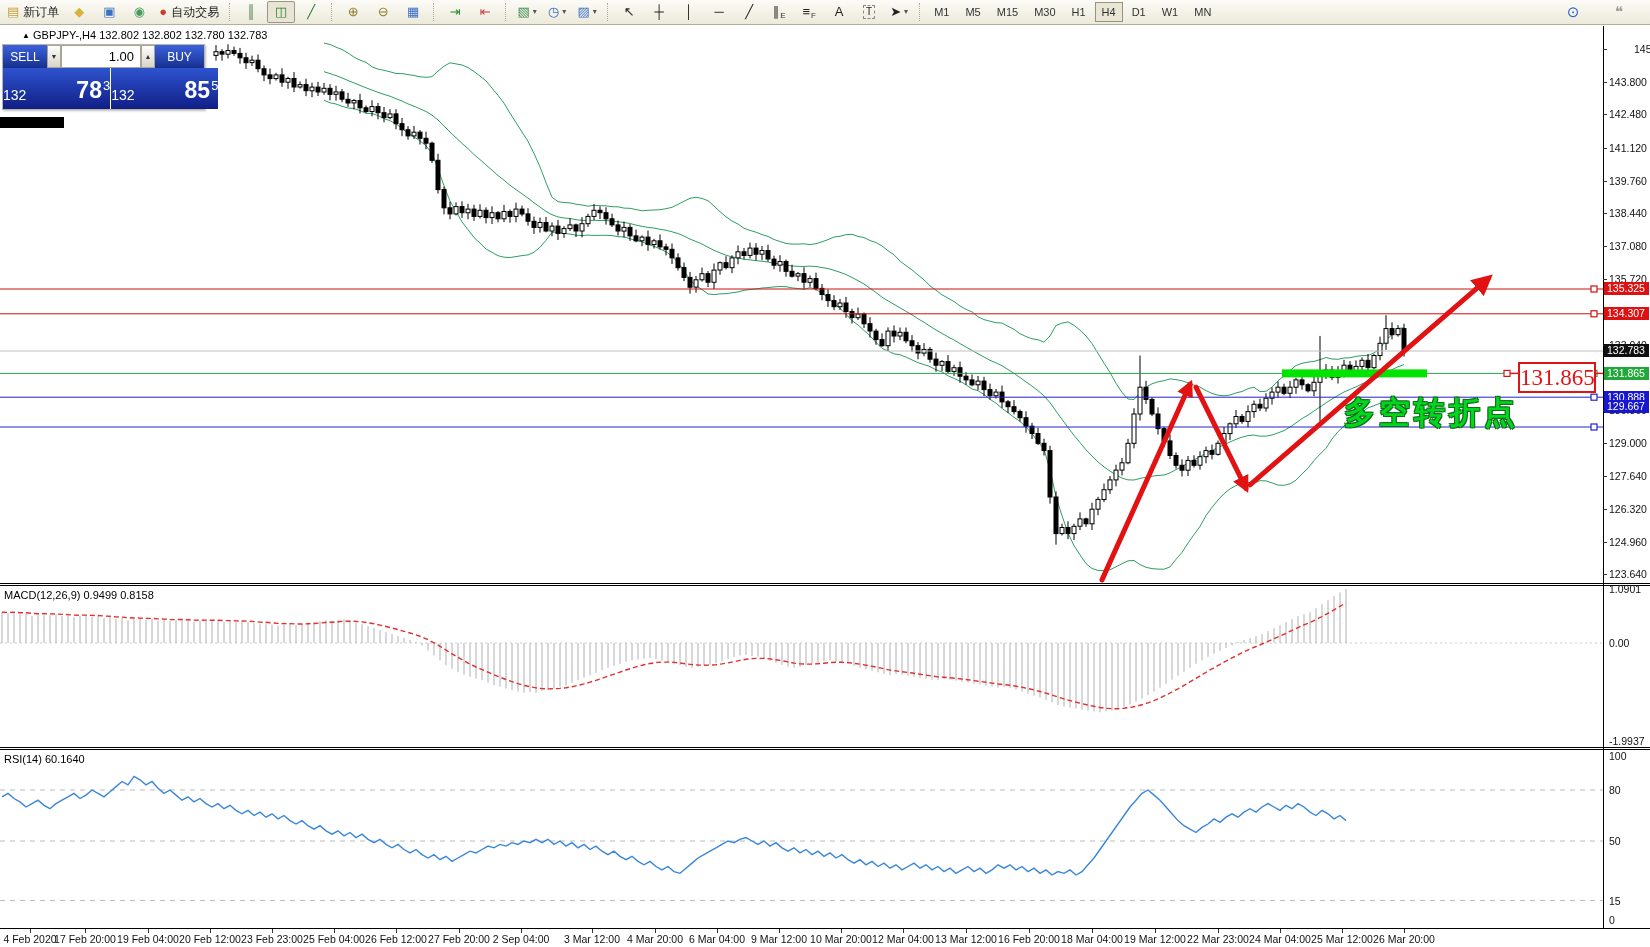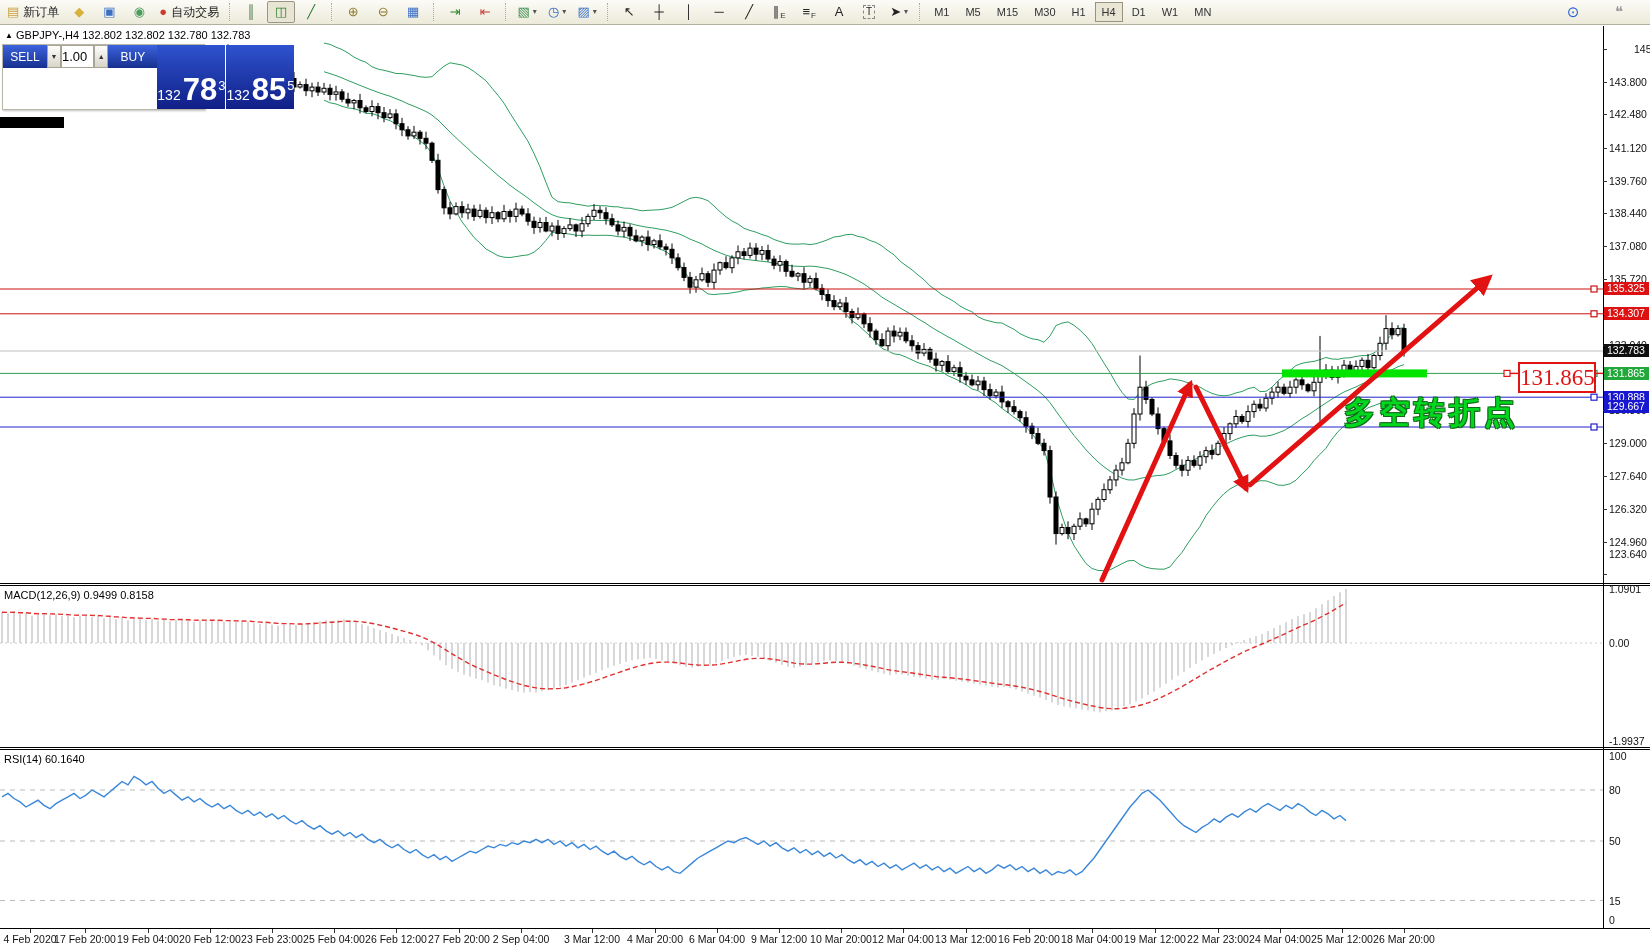--- a/index.html
+++ b/index.html
@@ -29,42 +29,42 @@
   .hline1{position:absolute;left:0;width:1650px;height:1px;background:#000;}
   .sep3{position:absolute;left:0;width:1650px;height:3px;box-sizing:border-box;
         border-top:1px solid #000;border-bottom:1px solid #000;background:#fff;}
   .vborder{position:absolute;width:1px;background:#000;}
   .chip{position:absolute;left:1604px;width:45px;height:13px;color:#fff;font-size:10.5px;
         line-height:13px;padding-left:3px;box-sizing:border-box;white-space:nowrap;}
   .axtick{position:absolute;left:1603px;width:4px;height:1px;background:#333;}
   .axlbl{position:absolute;left:1609px;font-size:10.5px;color:#111;transform:translateY(-50%);white-space:nowrap;}
   .tlabel{position:absolute;top:933px;font-size:10.5px;color:#111;transform:translateX(-50%);white-space:nowrap;}
   .ttick{position:absolute;top:929px;width:1px;height:4px;background:#333;}
-  .sym-title{position:absolute;left:5px;top:29px;font-size:11px;color:#000;z-index:20;}
+  .sym-title{position:absolute;left:22px;top:29px;font-size:11px;color:#000;z-index:20;}
   .sym-title .mark{font-size:8px;vertical-align:1px;}
   .ind-label{position:absolute;left:4px;font-size:11px;color:#000;z-index:20;}
   
   .trade-panel{position:absolute;left:2px;top:44px;width:203px;height:66px;z-index:30;
                background:#fff;border:1px solid #b9b6a8;box-shadow:1px 1px 2px rgba(0,0,0,.25);
-               display:flex;flex-direction:row;box-sizing:border-box;}
+               display:flex;flex-direction:column;box-sizing:border-box;}
   .tp-row1{height:23px;display:flex;align-items:stretch;}
   .tp-btn{background:linear-gradient(#3c62de,#16308f);color:#fff;font-size:12px;
           display:flex;align-items:center;justify-content:center;cursor:pointer;}
   .tp-sell{width:44px;}
   .tp-buy{width:49px;}
   .tp-spin{width:14px;background:linear-gradient(#fdfdfd,#d8d5c8);border:1px solid #a8a496;
            font-size:7px;color:#333;display:flex;align-items:center;justify-content:center;cursor:pointer;box-sizing:border-box;}
   .tp-vol{flex:1;background:#fff;border:1px solid #a8a496;font-size:13px;color:#000;
           display:flex;align-items:center;justify-content:flex-end;padding-right:6px;box-sizing:border-box;}
   .tp-row2{flex:1;display:flex;background:#fff;}
   .tp-price{flex:1;background:linear-gradient(#2e53cf,#101f86);color:#fff;display:flex;
             align-items:flex-end;justify-content:center;padding-bottom:4px;cursor:pointer;}
   .tp-price.left{margin-right:1px;}
   .tp-small{font-size:14px;margin-right:2px;margin-bottom:2px;}
-  .tp-big{font-size:31px;font-weight:bold;line-height:30px;}
+  .tp-big{font-size:23px;font-weight:bold;line-height:30px;margin-left:48px;}
   .tp-sup{font-size:13px;margin-left:1px;margin-bottom:12px;}
   
   #annBox{position:absolute;border:2px solid #e01414;background:#fff;color:#e01414;
           font-family:"Liberation Serif",serif;text-align:center;z-index:20;}
   #cnText{position:absolute;font-weight:bold;letter-spacing:4px;z-index:20;white-space:nowrap;
           text-shadow:1px 1px 0 #15691c,-1px 1px 0 #15691c,1px -1px 0 #15691c,-1px -1px 0 #15691c;}
   #blackBar{position:absolute;background:#000;z-index:5;}
 </style>
 </head>
 <body>
@@ -880,21 +880,21 @@
     <div class="axlbl" style="top: 410px;">130.360</div>
     <div class="axtick" style="top: 443px;"></div>
     <div class="axlbl" style="top: 443px;">129.000</div>
     <div class="axtick" style="top: 476px;"></div>
     <div class="axlbl" style="top: 476px;">127.640</div>
     <div class="axtick" style="top: 509px;"></div>
     <div class="axlbl" style="top: 509px;">126.320</div>
     <div class="axtick" style="top: 542px;"></div>
     <div class="axlbl" style="top: 542px;">124.960</div>
     <div class="axtick" style="top: 574px;"></div>
-    <div class="axlbl" style="top: 554px;">123.640</div>
+    <div class="axlbl" style="top: 574px;">123.640</div>
     <div class="chip" style="top: 282px; background: rgb(221, 17, 17);">135.325</div>
     <div class="chip" style="top: 307px; background: rgb(221, 17, 17);">134.307</div>
     <div class="chip" style="top: 344px; background: rgb(16, 16, 16);">132.783</div>
     <div class="chip" style="top: 367px; background: rgb(34, 168, 58);">131.865</div>
     <div class="chip" style="top: 391px; background: rgb(23, 23, 208);">130.888</div>
     <div class="chip" style="top: 400px; background: rgb(23, 23, 208);">129.667</div>
     <div class="axlbl" style="top: 589px;">1.0901</div>
     <div class="axlbl" style="top: 643px;">0.00</div>
     <div class="axlbl" style="top: 741px;">-1.9937</div>
     <div class="axlbl" style="top: 756px;">100</div>

